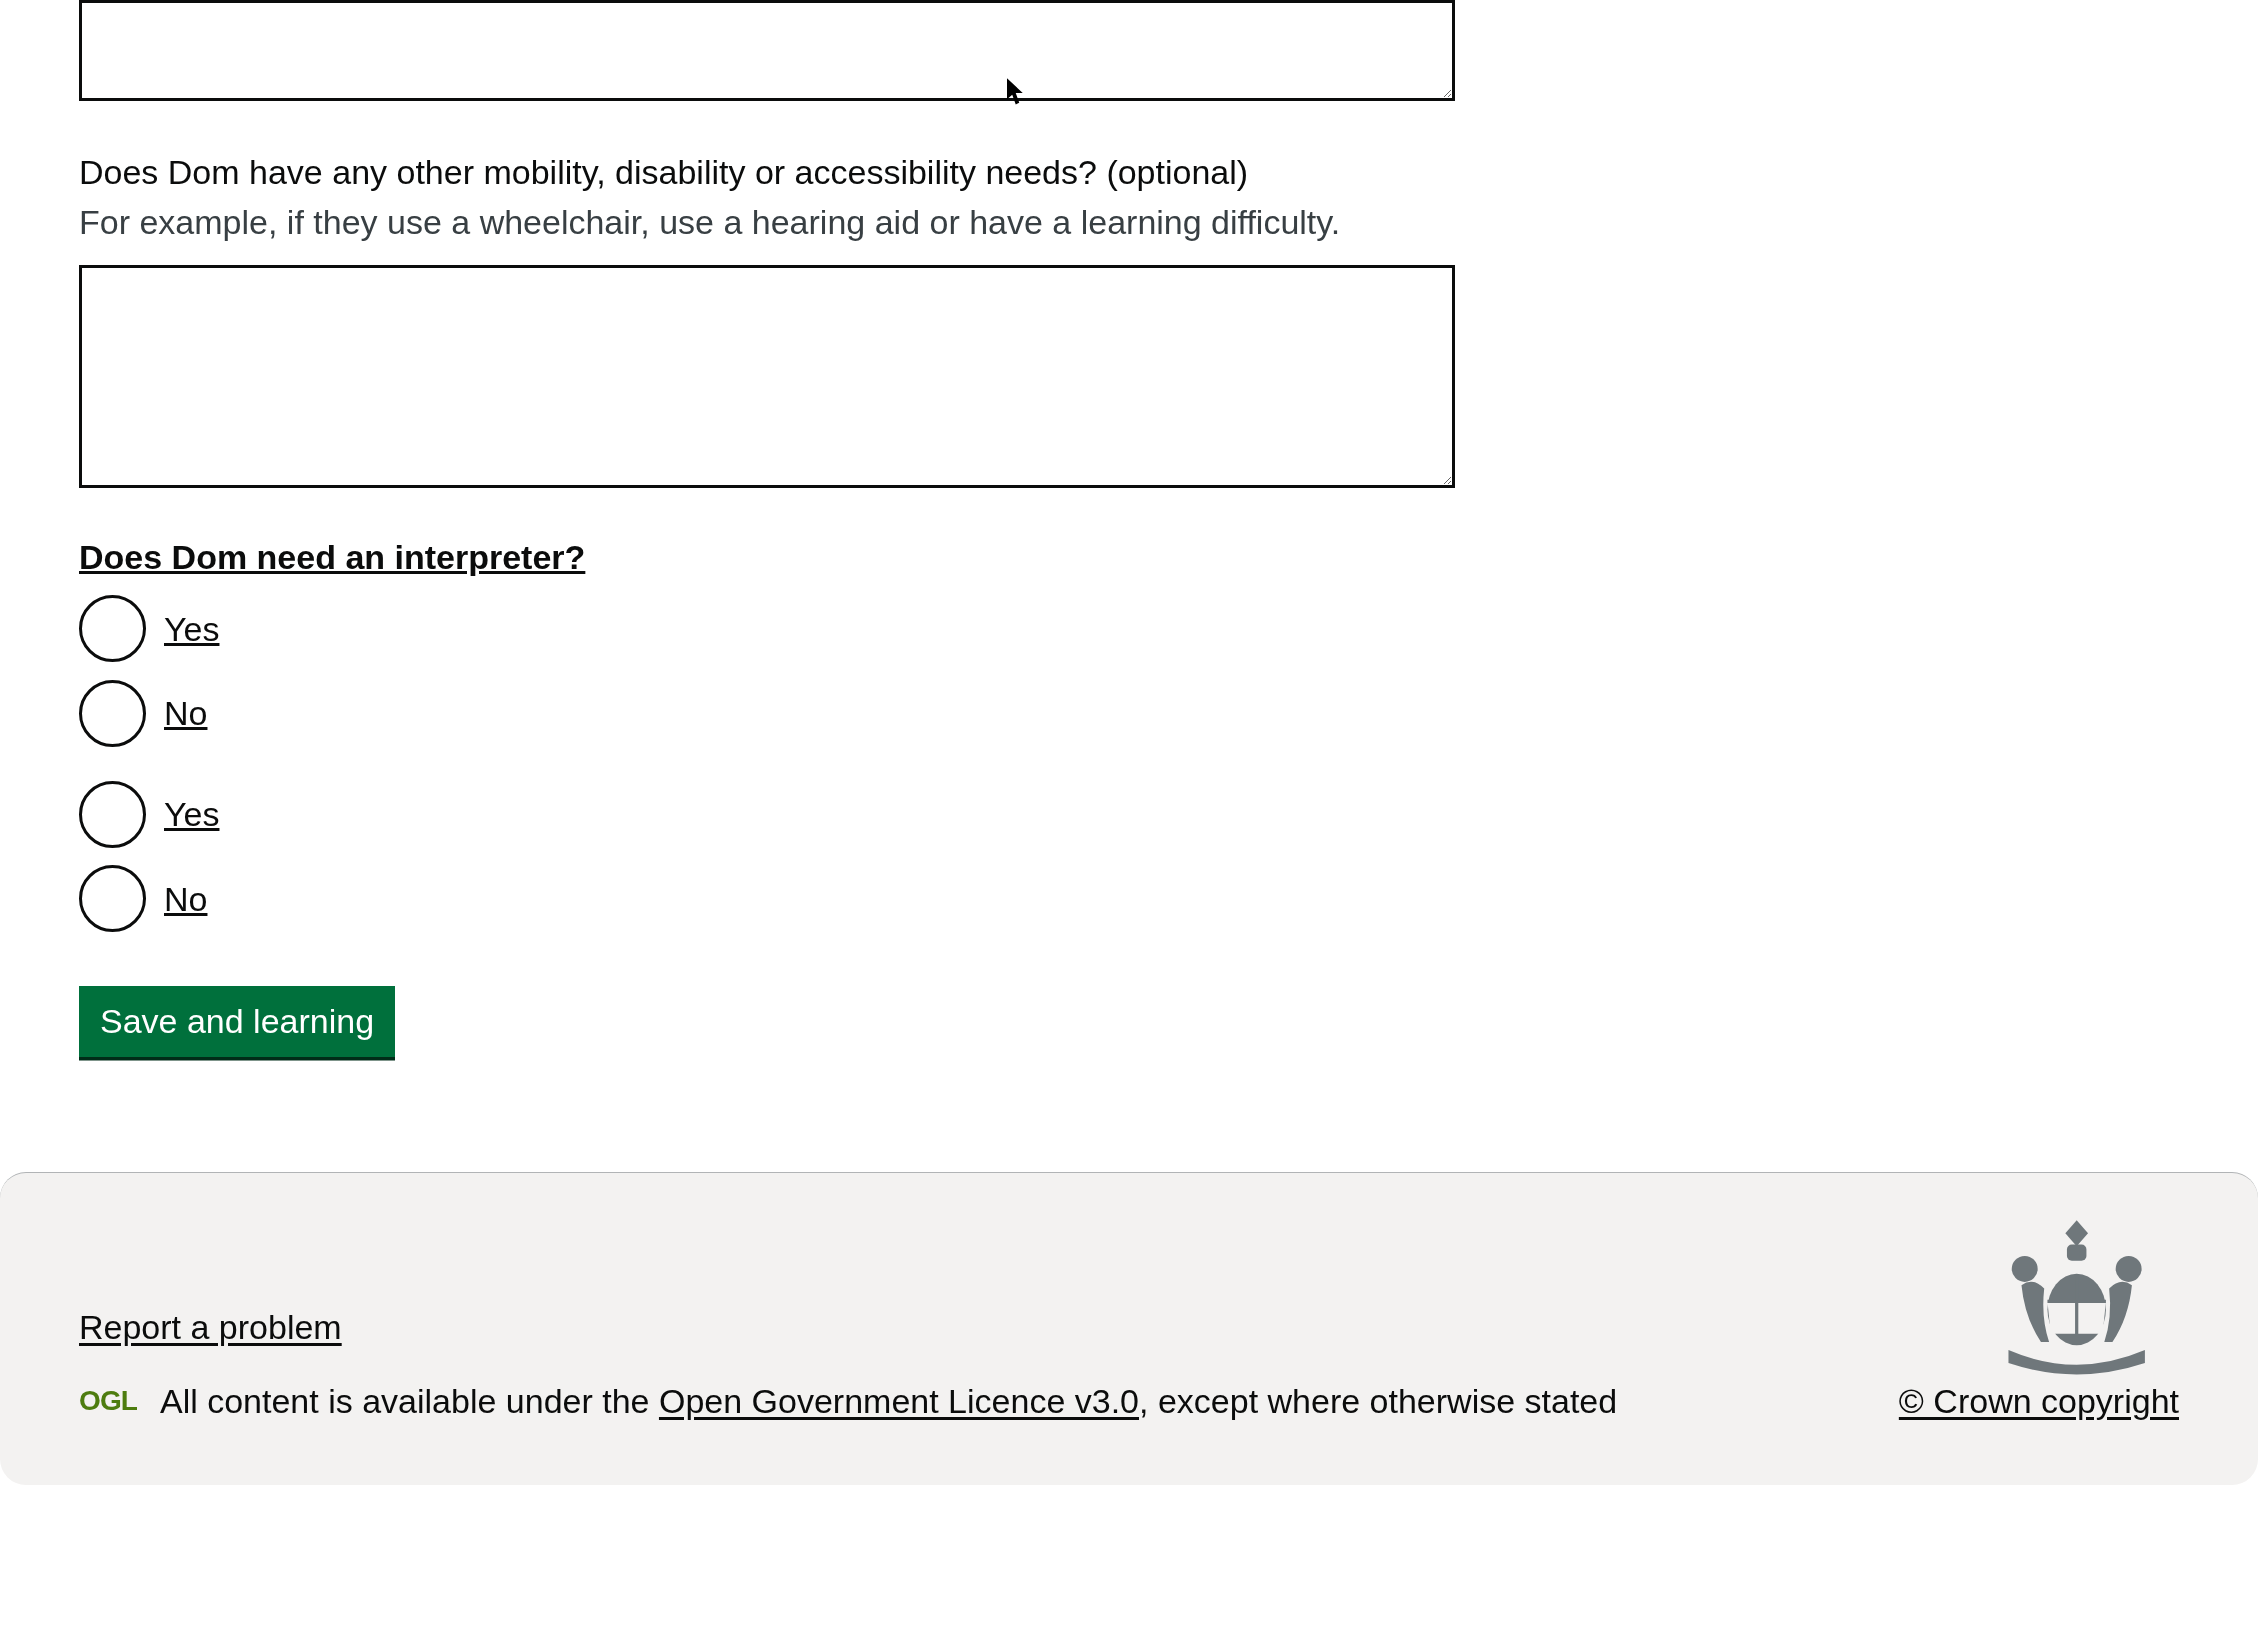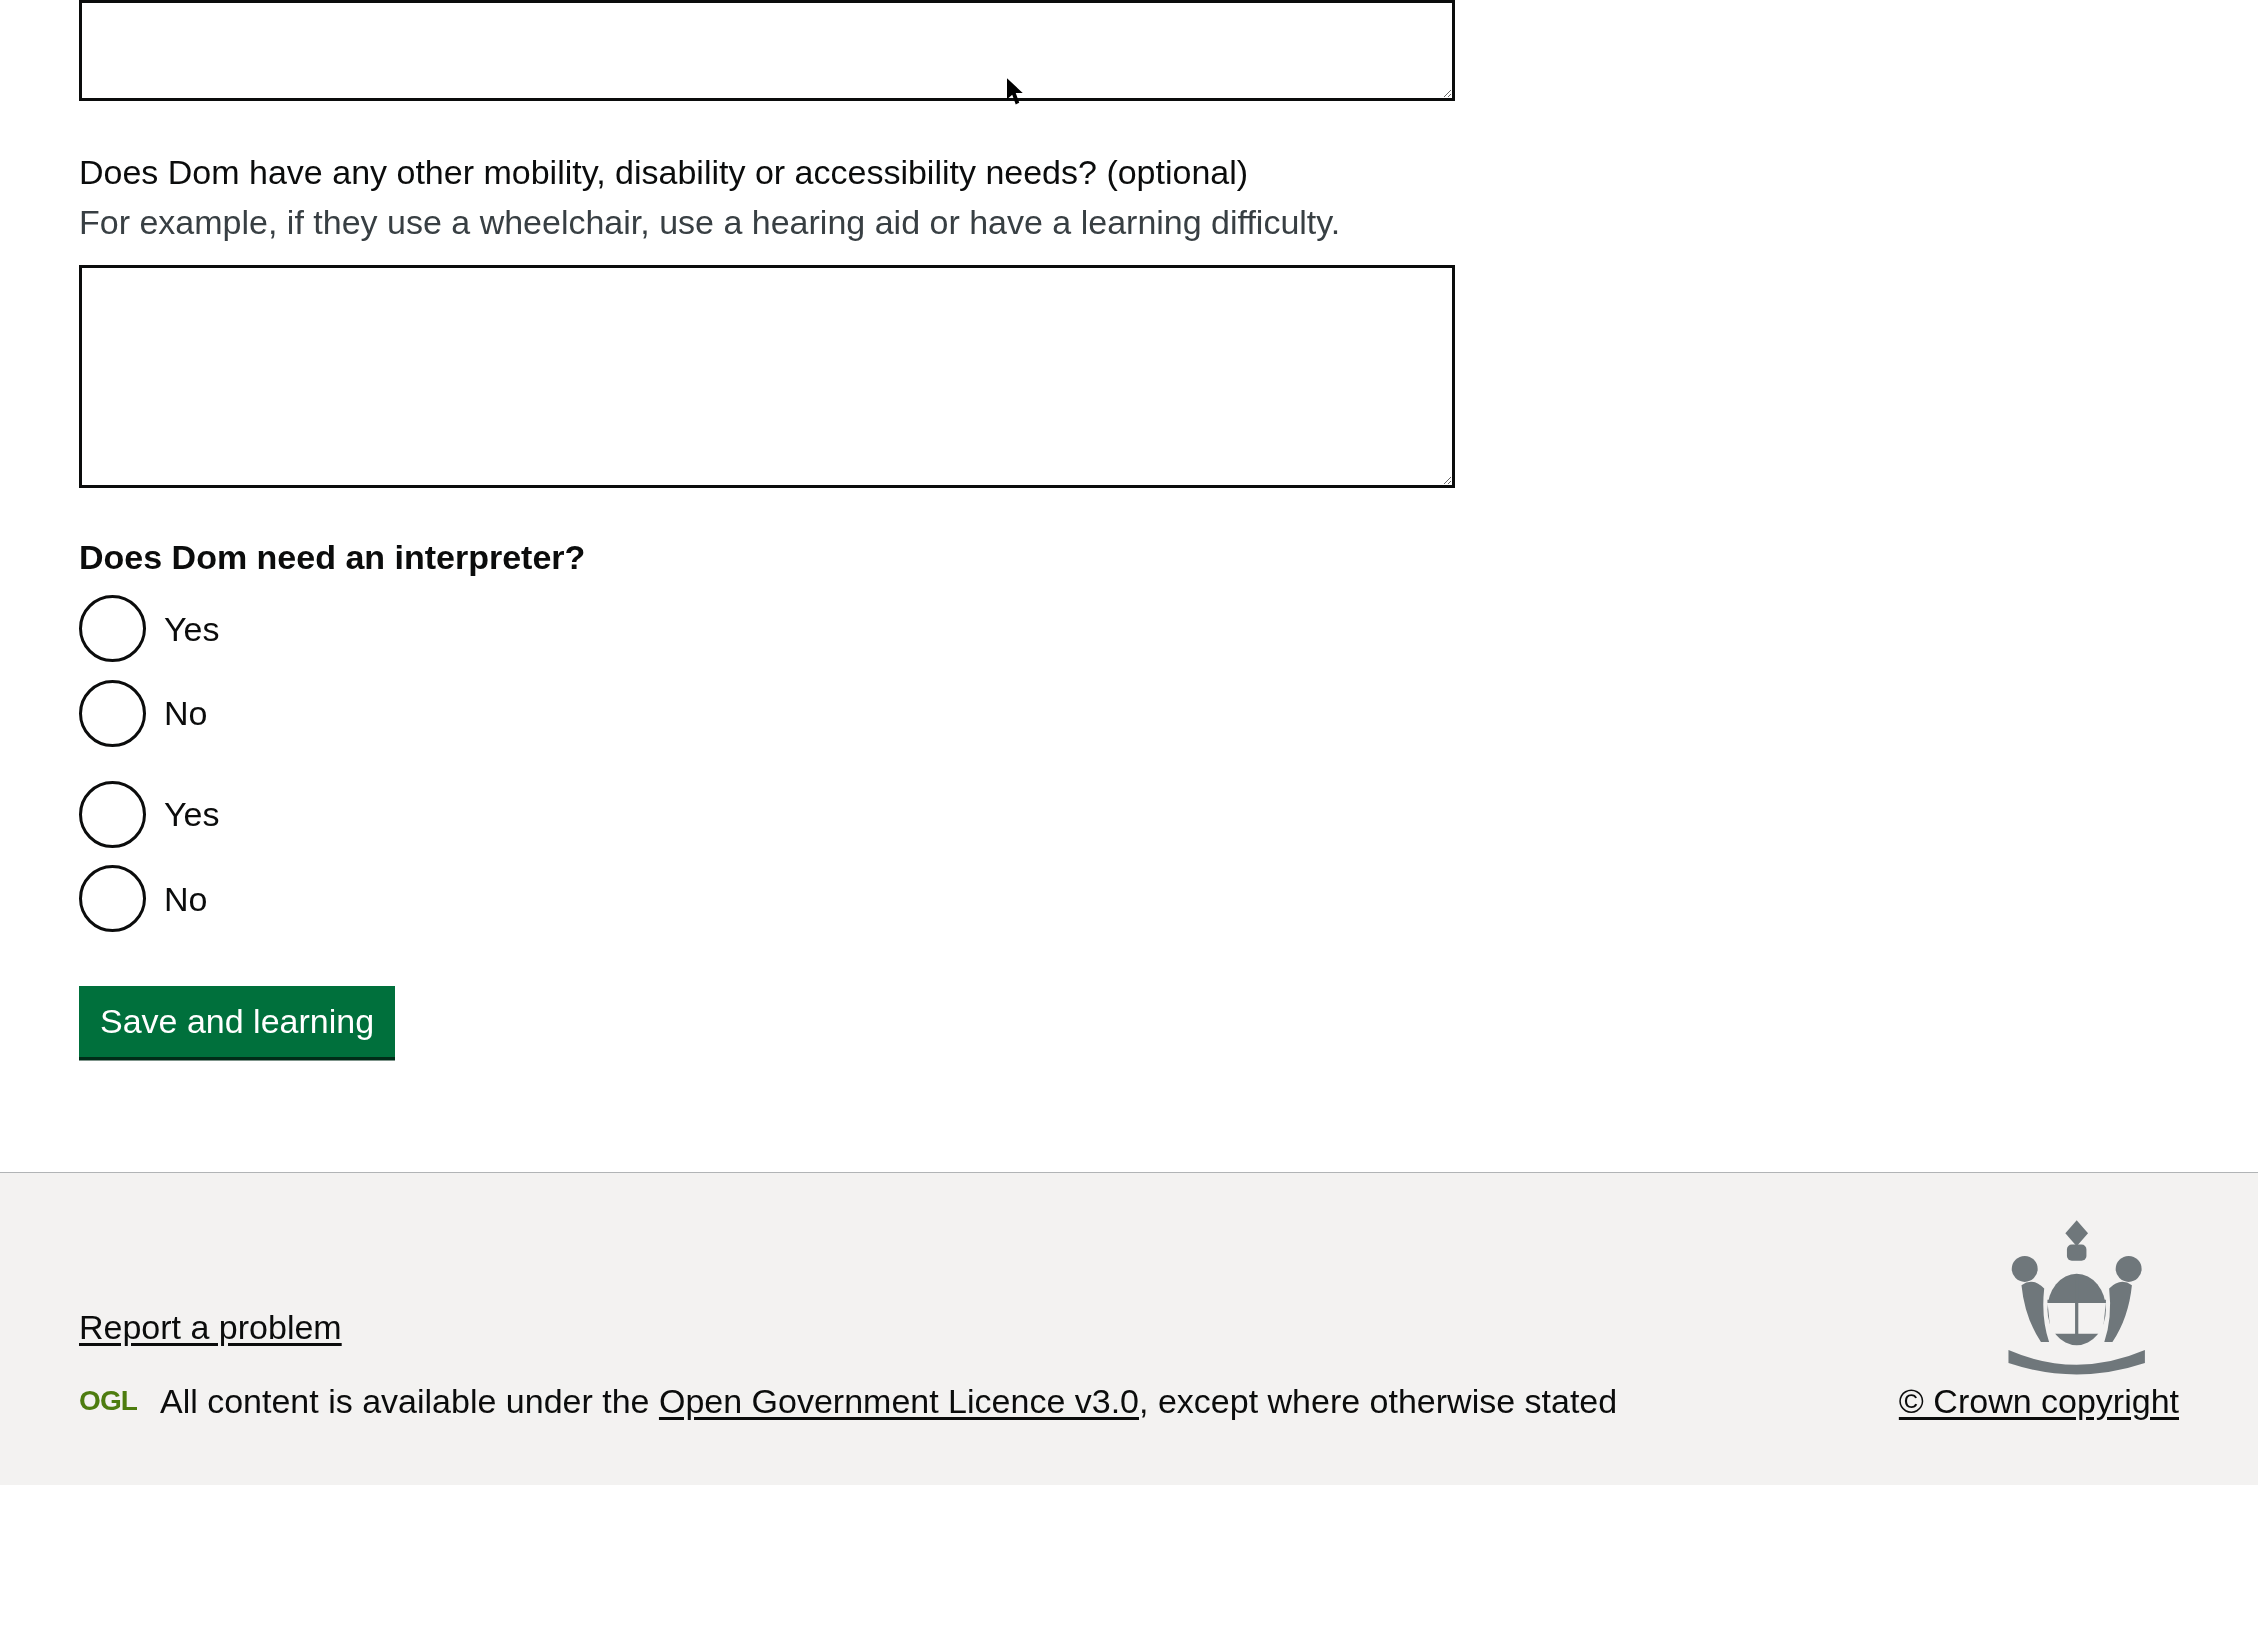--- a/index.html
+++ b/index.html
@@ -46,20 +46,21 @@
     resize: both;
     overflow: auto;
     font-family: inherit;
     font-size: inherit;
     padding: 8.8px;
   }
   .fieldset {
     border: none;
     padding: 0;
     margin: 0 0 34px 0;
+    text-decoration: underline;
   }
   .legend {
     font-weight: 700;
     padding: 0;
     margin-bottom: 16px;
   }
   .radios {
     display: flex;
     flex-direction: column;
     gap: 17.6px;
@@ -101,20 +102,21 @@
     box-shadow: 0 3.5px 0 #002d18;
     margin-top: 19.4px;
     margin-bottom: 115px;
   }
   .footer {
     background: #f3f2f1;
     border-top: 1.8px solid #b1b4b6;
     padding: 53px 79px 62px 79px;
     position: relative;
     min-height: 300px;
+    border-radius: 26px;
   }
   .footer a {
     color: #0b0c0c;
     text-decoration: underline;
     text-underline-offset: 3.5px;
   }
   .footer-top {
     margin-top: 79px;
     margin-bottom: 30px;
   }

